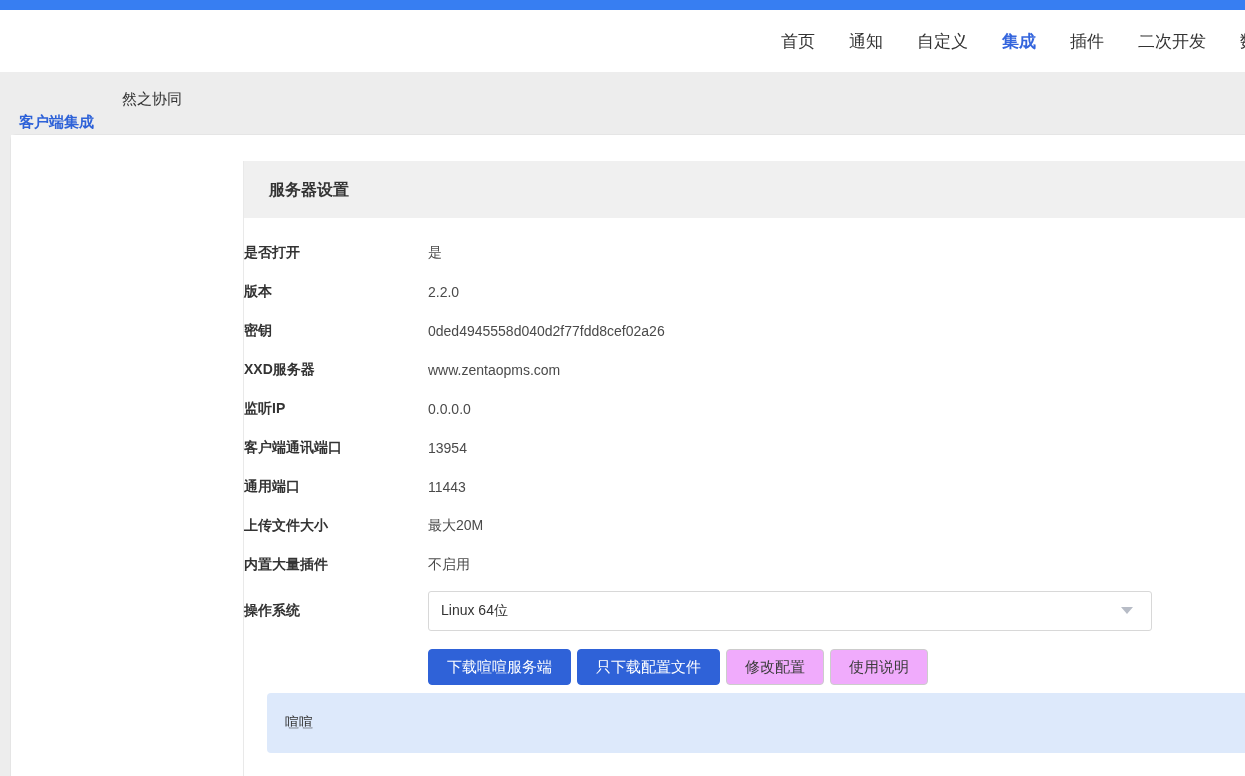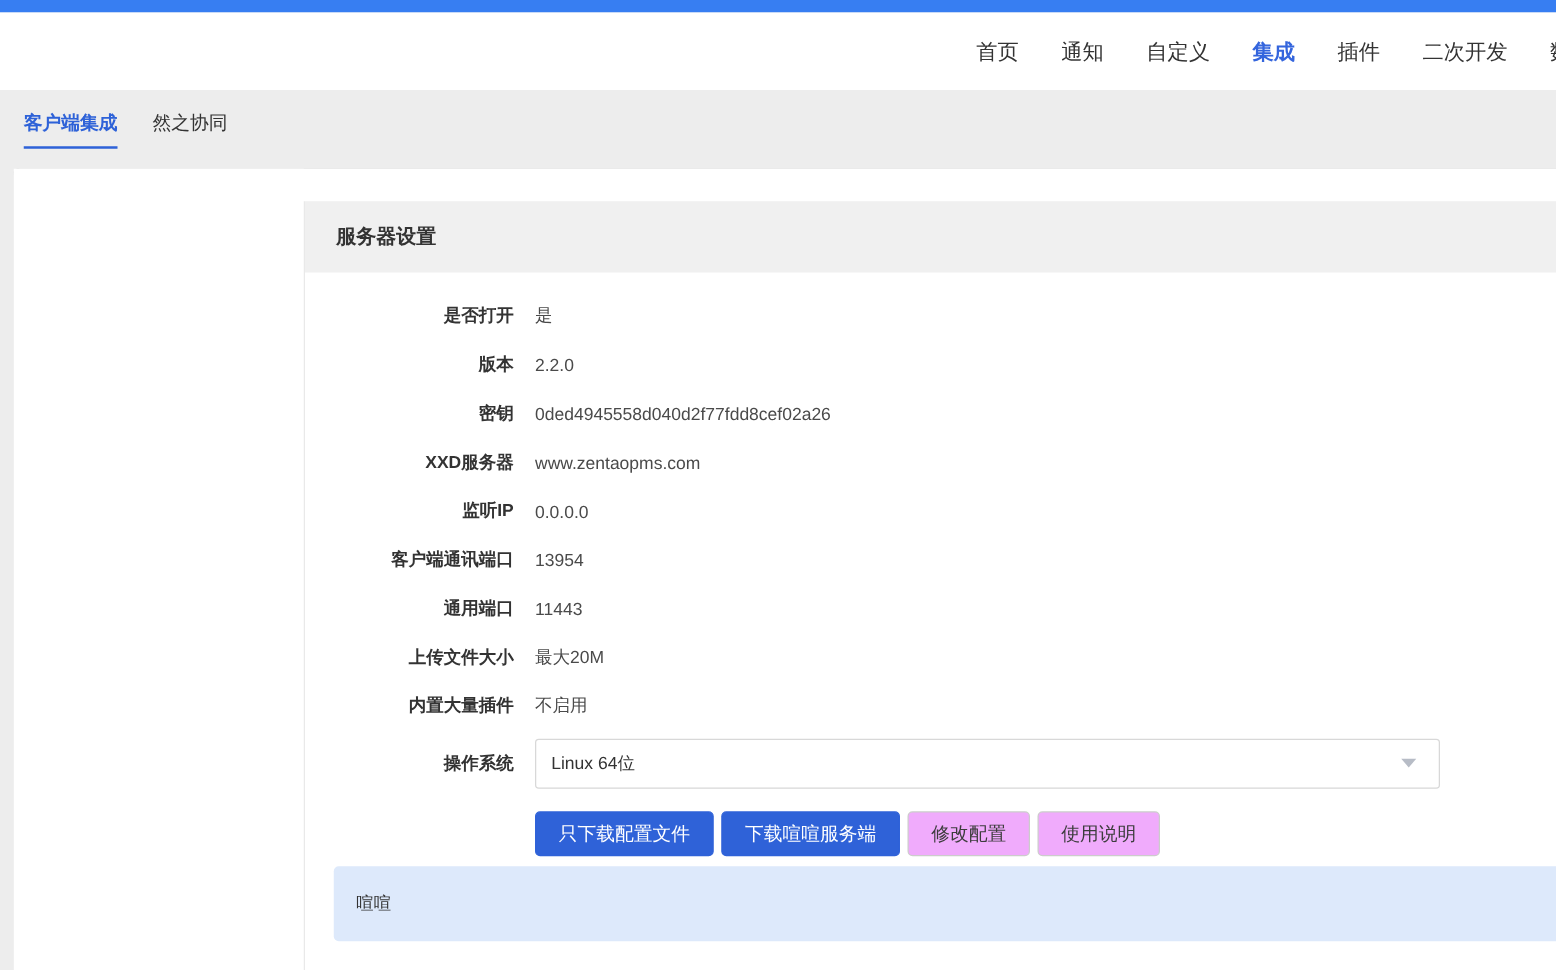--- a/index.html
+++ b/index.html
@@ -16,32 +16,32 @@
 
   
   .navbar { position:absolute; left:0; top:10px; width:100%; height:62px; background:#ffffff; }
   .nav-items { position:absolute; left:781px; top:0; height:62px; display:flex; align-items:center; gap:34px; white-space:nowrap;text-align:center; }
   .nav-item { font-size:17px; color:#333; cursor:pointer; }
   .nav-item.active { color:#3465dd; font-weight:bold; }
 
   
   .tabbar { position:absolute; left:0; top:72px; width:100%; height:62px; display:flex; align-items:flex-start; padding:17px 0 0 19px; gap:28px; }
   .tab { font-size:15px; color:#333; padding-bottom:9px; cursor:pointer; line-height:19px; }
-  .tab.active { color:#2e62d8; font-weight:bold; border-bottom:2px solid #2e62d8; }
+  .tab.active { color:#2e62d8; font-weight:bold; border-bottom:2px solid #2e62d8;margin-top:23px; }
 
   
   .panel { position:absolute; left:10px; top:134px; width:1390px; height:642px; background:#ffffff; border:1px solid #e5e5e5; border-bottom:none; border-radius:6px 6px 0 0; }
   .sidebar { position:absolute; left:0; top:0; width:232px; height:100%; background:#ffffff; }
   .main { position:absolute; left:232px; top:26px; right:0; bottom:0; border-left:1px solid #e9e9e9; background:#ffffff; }
 
   .card-header { height:57px; background:#f0f0f0; line-height:57px; padding-left:25px; font-size:16px; font-weight:bold; color:#333; }
 
   .form { padding-top:15px; }
   .form-row { display:flex; align-items:center; height:39px; font-size:14px; }
-  .form-label { width:167px; text-align:right; font-weight:bold; color:#333; flex:none; }
+  .form-label { width:167px; font-weight:bold; color:#333; flex:none; }
   .form-value { margin-left:17px; color:#4a4a4a; }
 
   .select-row { display:flex; align-items:center; margin-top:9px; height:36px; font-size:14px; }
   .select { position:relative; margin-left:17px; width:724px; height:40px; background:#fff; border:1px solid #d8d8d8; border-radius:3px; display:flex; align-items:center; padding-left:12px; color:#333; cursor:pointer; }
   .caret { position:absolute; right:18px; top:15px; width:0; height:0; border-left:6px solid transparent; border-right:6px solid transparent; border-top:7px solid #b7bcc6; }
 
   .btn-row { display:flex; align-items:center; margin-top:20px; margin-left:184px; gap:6px; }
   .btn { height:36px; padding:0 18px; font-size:15px; border-radius:4px; cursor:pointer; font-family:inherit; }
   .btn.primary { background:#2f62d8; border:1px solid #2f62d8; color:#ffffff; }
   .btn.default { background:#f0abfc; border:1px solid #cccccc; color:#3c3c3c; }
@@ -119,22 +119,22 @@
 
       <div class="select-row">
         <span class="form-label">操作系统</span>
         <div class="select">
           <span>Linux 64位</span>
           <span class="caret"></span>
         </div>
       </div>
 
       <div class="btn-row">
+        <button class="btn primary">下载喧喧服务端</button>
         <button class="btn primary">只下载配置文件</button>
-        <button class="btn primary">下载喧喧服务端</button>
         <button class="btn default">修改配置</button>
         <button class="btn default">使用说明</button>
       </div>
 
       <div class="notice">
           <span class="hl">喧喧</span>
       </div>
     </div>
 
   </div>

